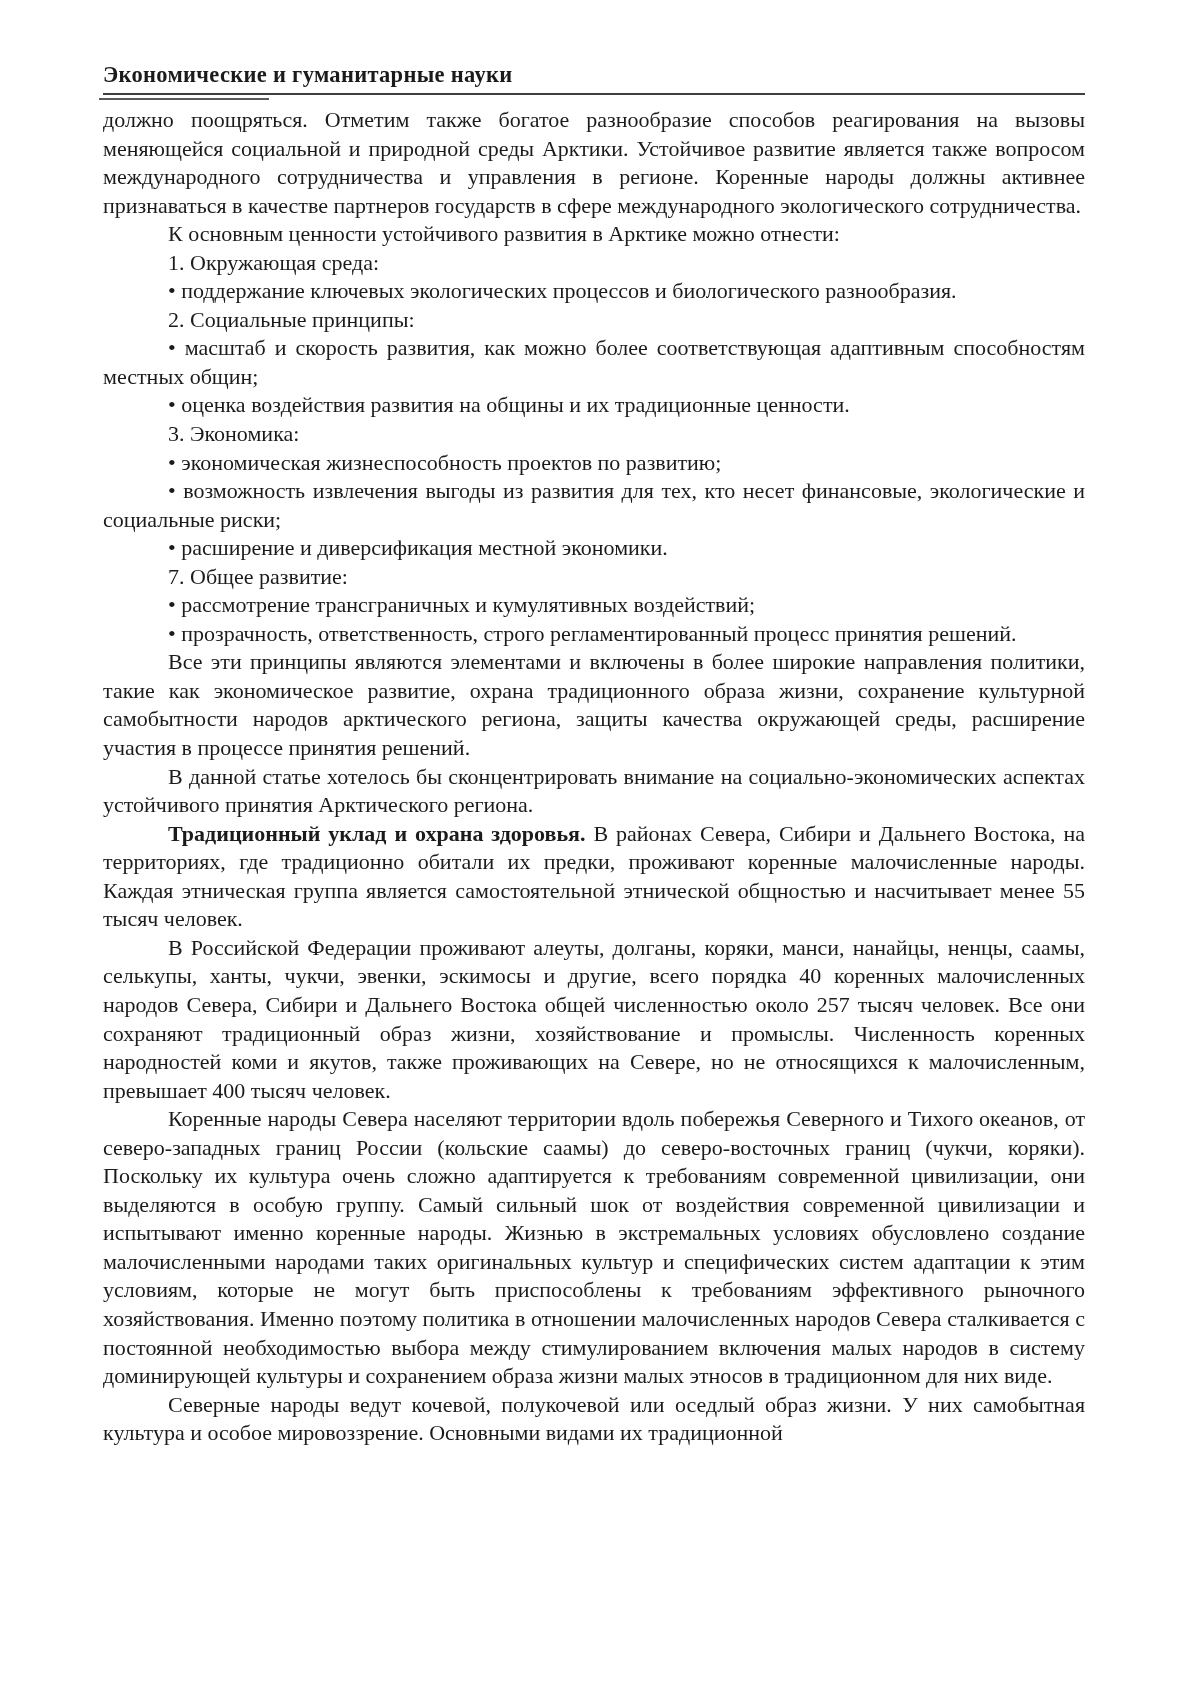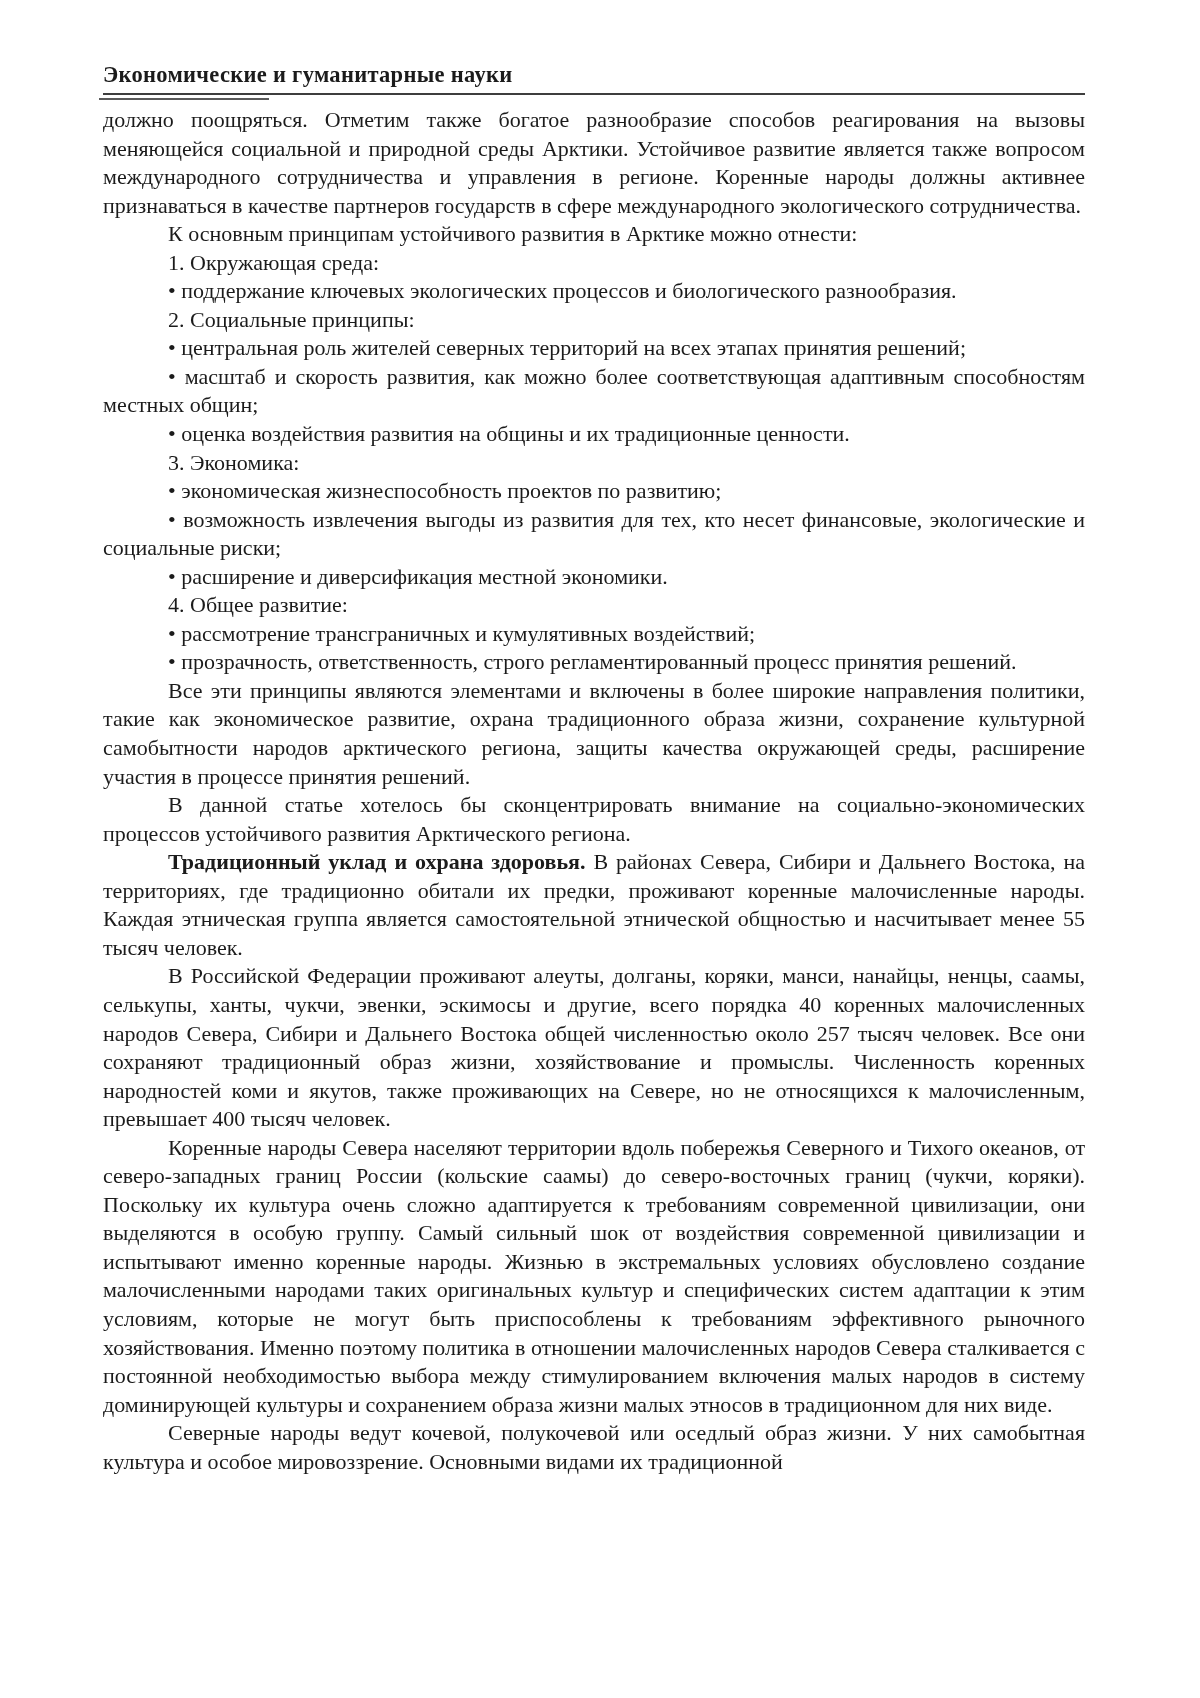--- a/index.html
+++ b/index.html
@@ -91,36 +91,35 @@
 
 <div class="page">
 
   <header class="running-head">
     <h1 class="running-title">Экономические и гуманитарные науки</h1>
     <div class="accent-line"></div>
   </header>
 
   <main class="article-body">
     <p class="para">должно поощряться. Отметим также богатое разнообразие способов реагирования на вызовы меняющейся социальной и природной среды Арктики. Устойчивое развитие является также вопросом международного сотрудничества и управления в регионе. Коренные народы должны активнее признаваться в качестве партнеров государств в сфере международного экологического сотрудничества.</p>
-    <p class="para indent">К основным принципам устойчивого развития в Арктике можно отнести:</p>
+    <p class="para indent">К основным ценности устойчивого развития в Арктике можно отнести:</p>
     <p class="para indent">1. Окружающая среда:</p>
     <p class="para indent">• поддержание ключевых экологических процессов и биологического разнообразия.</p>
     <p class="para indent">2. Социальные принципы:</p>
-    <p class="para indent">• центральная роль жителей северных территорий на всех этапах принятия решений;</p>
     <p class="para indent">• масштаб и скорость развития, как можно более соответствующая адаптивным способностям местных общин;</p>
     <p class="para indent">• оценка воздействия развития на общины и их традиционные ценности.</p>
     <p class="para indent">3. Экономика:</p>
     <p class="para indent">• экономическая жизнеспособность проектов по развитию;</p>
     <p class="para indent">• возможность извлечения выгоды из развития для тех, кто несет финансовые, экологические и социальные риски;</p>
     <p class="para indent">• расширение и диверсификация местной экономики.</p>
-    <p class="para indent">4. Общее развитие:</p>
+    <p class="para indent">7. Общее развитие:</p>
     <p class="para indent">• рассмотрение трансграничных и кумулятивных воздействий;</p>
     <p class="para indent">• прозрачность, ответственность, строго регламентированный процесс принятия решений.</p>
     <p class="para indent">Все эти принципы являются элементами и включены в более широкие направления политики, такие как экономическое развитие, охрана традиционного образа жизни, сохранение культурной самобытности народов арктического региона, защиты качества окружающей среды, расширение участия в процессе принятия решений.</p>
-    <p class="para indent">В данной статье хотелось бы сконцентрировать внимание на социально-экономических процессов устойчивого развития Арктического региона.</p>
+    <p class="para indent">В данной статье хотелось бы сконцентрировать внимание на социально-экономических аспектах устойчивого принятия Арктического региона.</p>
     <p class="para indent">
       <b class="lead">Традиционный уклад и охрана здоровья.</b>
       <span>В районах Севера, Сибири и Дальнего Востока, на территориях, где традиционно обитали их предки, проживают коренные малочисленные народы. Каждая этническая группа является самостоятельной этнической общностью и насчитывает менее 55 тысяч человек.</span>
     </p>
     <p class="para indent">В Российской Федерации проживают алеуты, долганы, коряки, манси, нанайцы, ненцы, саамы, селькупы, ханты, чукчи, эвенки, эскимосы и другие, всего порядка 40 коренных малочисленных народов Севера, Сибири и Дальнего Востока общей численностью около 257 тысяч человек. Все они сохраняют традиционный образ жизни, хозяйствование и промыслы. Численность коренных народностей коми и якутов, также проживающих на Севере, но не относящихся к малочисленным, превышает 400 тысяч человек.</p>
     <p class="para indent">Коренные народы Севера населяют территории вдоль побережья Северного и Тихого океанов, от северо-западных границ России (кольские саамы) до северо-восточных границ (чукчи, коряки). Поскольку их культура очень сложно адаптируется к требованиям современной цивилизации, они выделяются в особую группу. Самый сильный шок от воздействия современной цивилизации и испытывают именно коренные народы. Жизнью в экстремальных условиях обусловлено создание малочисленными народами таких оригинальных культур и специфических систем адаптации к этим условиям, которые не могут быть приспособлены к требованиям эффективного рыночного хозяйствования. Именно поэтому политика в отношении малочисленных народов Севера сталкивается с постоянной необходимостью выбора между стимулированием включения малых народов в систему доминирующей культуры и сохранением образа жизни малых этносов в традиционном для них виде.</p>
     <p class="para indent">Северные народы ведут кочевой, полукочевой или оседлый образ жизни. У них самобытная культура и особое мировоззрение. Основными видами их традиционной</p>
   </main>
 
   <footer class="page-foot">

